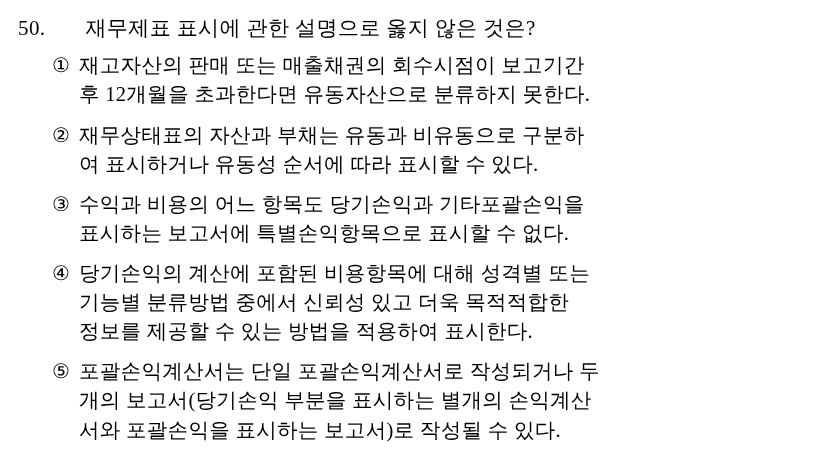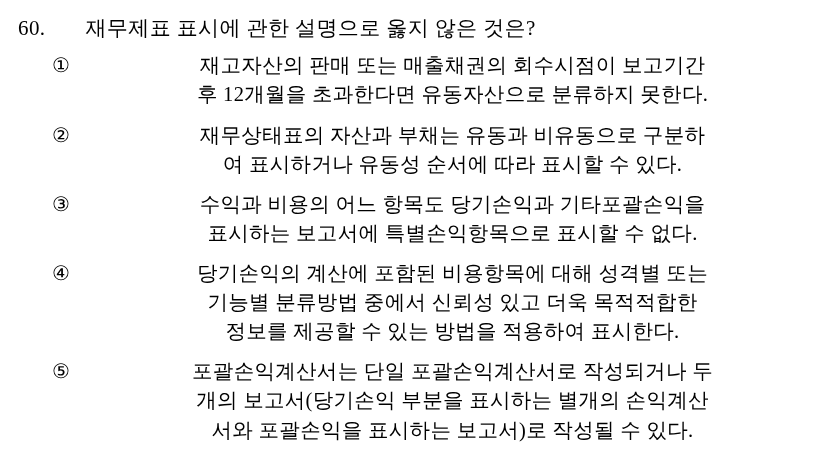--- a/index.html
+++ b/index.html
@@ -52,30 +52,29 @@
   }
   .choice-marker {
     flex: 0 0 auto;
     width: 27px;
     font-size: 20px;
     line-height: 1.42;
   }
   .choice-body {
     flex: 1 1 auto;
     white-space: pre-line;
-    text-align: center;
   }
 </style>
 </head>
 <body>
 
 <div class="page">
 
   <div class="question">
-    <span class="q-number">60.</span>
+    <span class="q-number">50.</span>
     <span class="q-text">재무제표 표시에 관한 설명으로 옳지 않은 것은?</span>
   </div>
 
   <div class="choices">
 
     <div class="choice">
       <span class="choice-marker">①</span>
       <span class="choice-body">재고자산의 판매 또는 매출채권의 회수시점이 보고기간
 후 12개월을 초과한다면 유동자산으로 분류하지 못한다.</span>
     </div>

